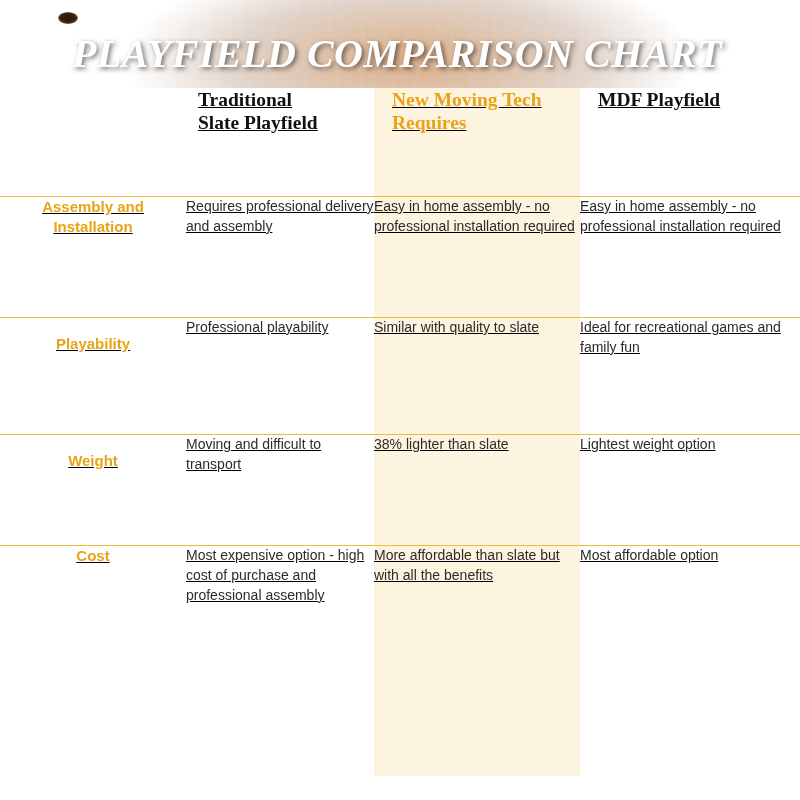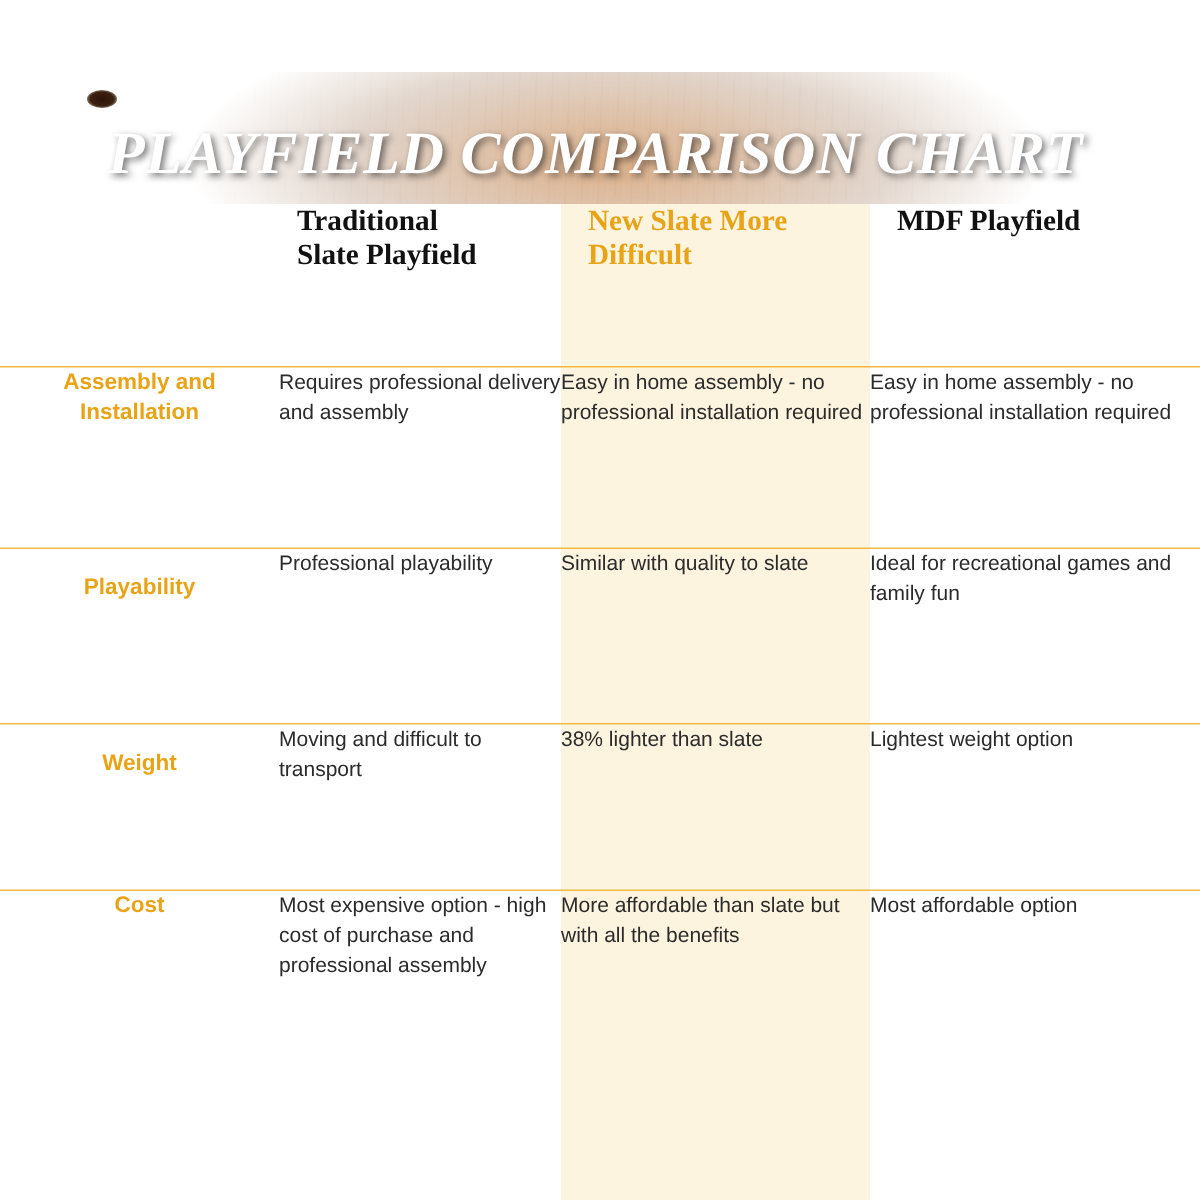--- a/index.html
+++ b/index.html
@@ -36,21 +36,20 @@
         rgba(0,0,0,0.30) 268px, rgba(0,0,0,0.55) 276px, rgba(0,0,0,0.10) 286px,
         rgba(255,255,255,0.06) 330px, rgba(0,0,0,0.25) 372px, rgba(0,0,0,0.50) 380px,
         rgba(0,0,0,0.12) 390px, rgba(255,255,255,0.05) 440px, rgba(0,0,0,0.28) 480px,
         rgba(0,0,0,0.52) 488px, rgba(0,0,0,0.10) 498px, rgba(255,255,255,0.04) 545px,
         rgba(0,0,0,0.30) 585px, rgba(0,0,0,0.55) 593px, rgba(0,0,0,0.12) 603px,
         rgba(255,255,255,0.05) 650px, rgba(0,0,0,0.28) 695px, rgba(0,0,0,0.50) 703px,
         rgba(0,0,0,0.12) 713px, rgba(255,255,255,0.04) 755px, rgba(0,0,0,0.40) 796px,
         rgba(0,0,0,0.55) 800px),
       linear-gradient(175deg, #7a4a22 0%, #5c3317 35%, #insertfix 35%, #6b3d1b 60%, #3e2310 100%),
       #5b3416;
-    margin-top: 48px;
   }
   
   .banner .grain {
     position: absolute;
     left: 0; top: 0;
     width: 800px; height: 112px;
     background-image:
       repeating-linear-gradient(92deg,
         rgba(255,220,170,0.045) 0px, rgba(255,220,170,0.045) 1px,
         rgba(0,0,0,0.00) 1px, rgba(0,0,0,0.00) 5px,
@@ -89,20 +88,21 @@
     white-space: nowrap;
     padding-right: 6px;
   }
 
   
   .table-wrap {
     position: relative;
     width: 800px;
     height: 584px;
     background: #ffffff;
+    text-decoration: underline;
   }
   
   .highlight-band {
     position: absolute;
     left: 374px;
     top: 0;
     width: 206px;
     height: 688px;
     background: #fdf4e0;
     z-index: 0;
@@ -197,22 +197,22 @@
           <col class="c3">
       </colgroup>
       <thead>
         <tr class="hrow">
           <th class="h0"></th>
           <th class="h1">
             <span>Traditional</span><br>
             <span>Slate Playfield</span>
           </th>
           <th class="h2">
-            <span>New Slate More</span><br>
-            <span>Difficult</span>
+            <span>New Moving Tech</span><br>
+            <span>Requires</span>
           </th>
           <th class="h3">
             <span>MDF Playfield</span>
           </th>
         </tr>
       </thead>
       <tbody>
         <tr class="r0">
           <td class="rowlabel">
             <span>Assembly and</span><br>

